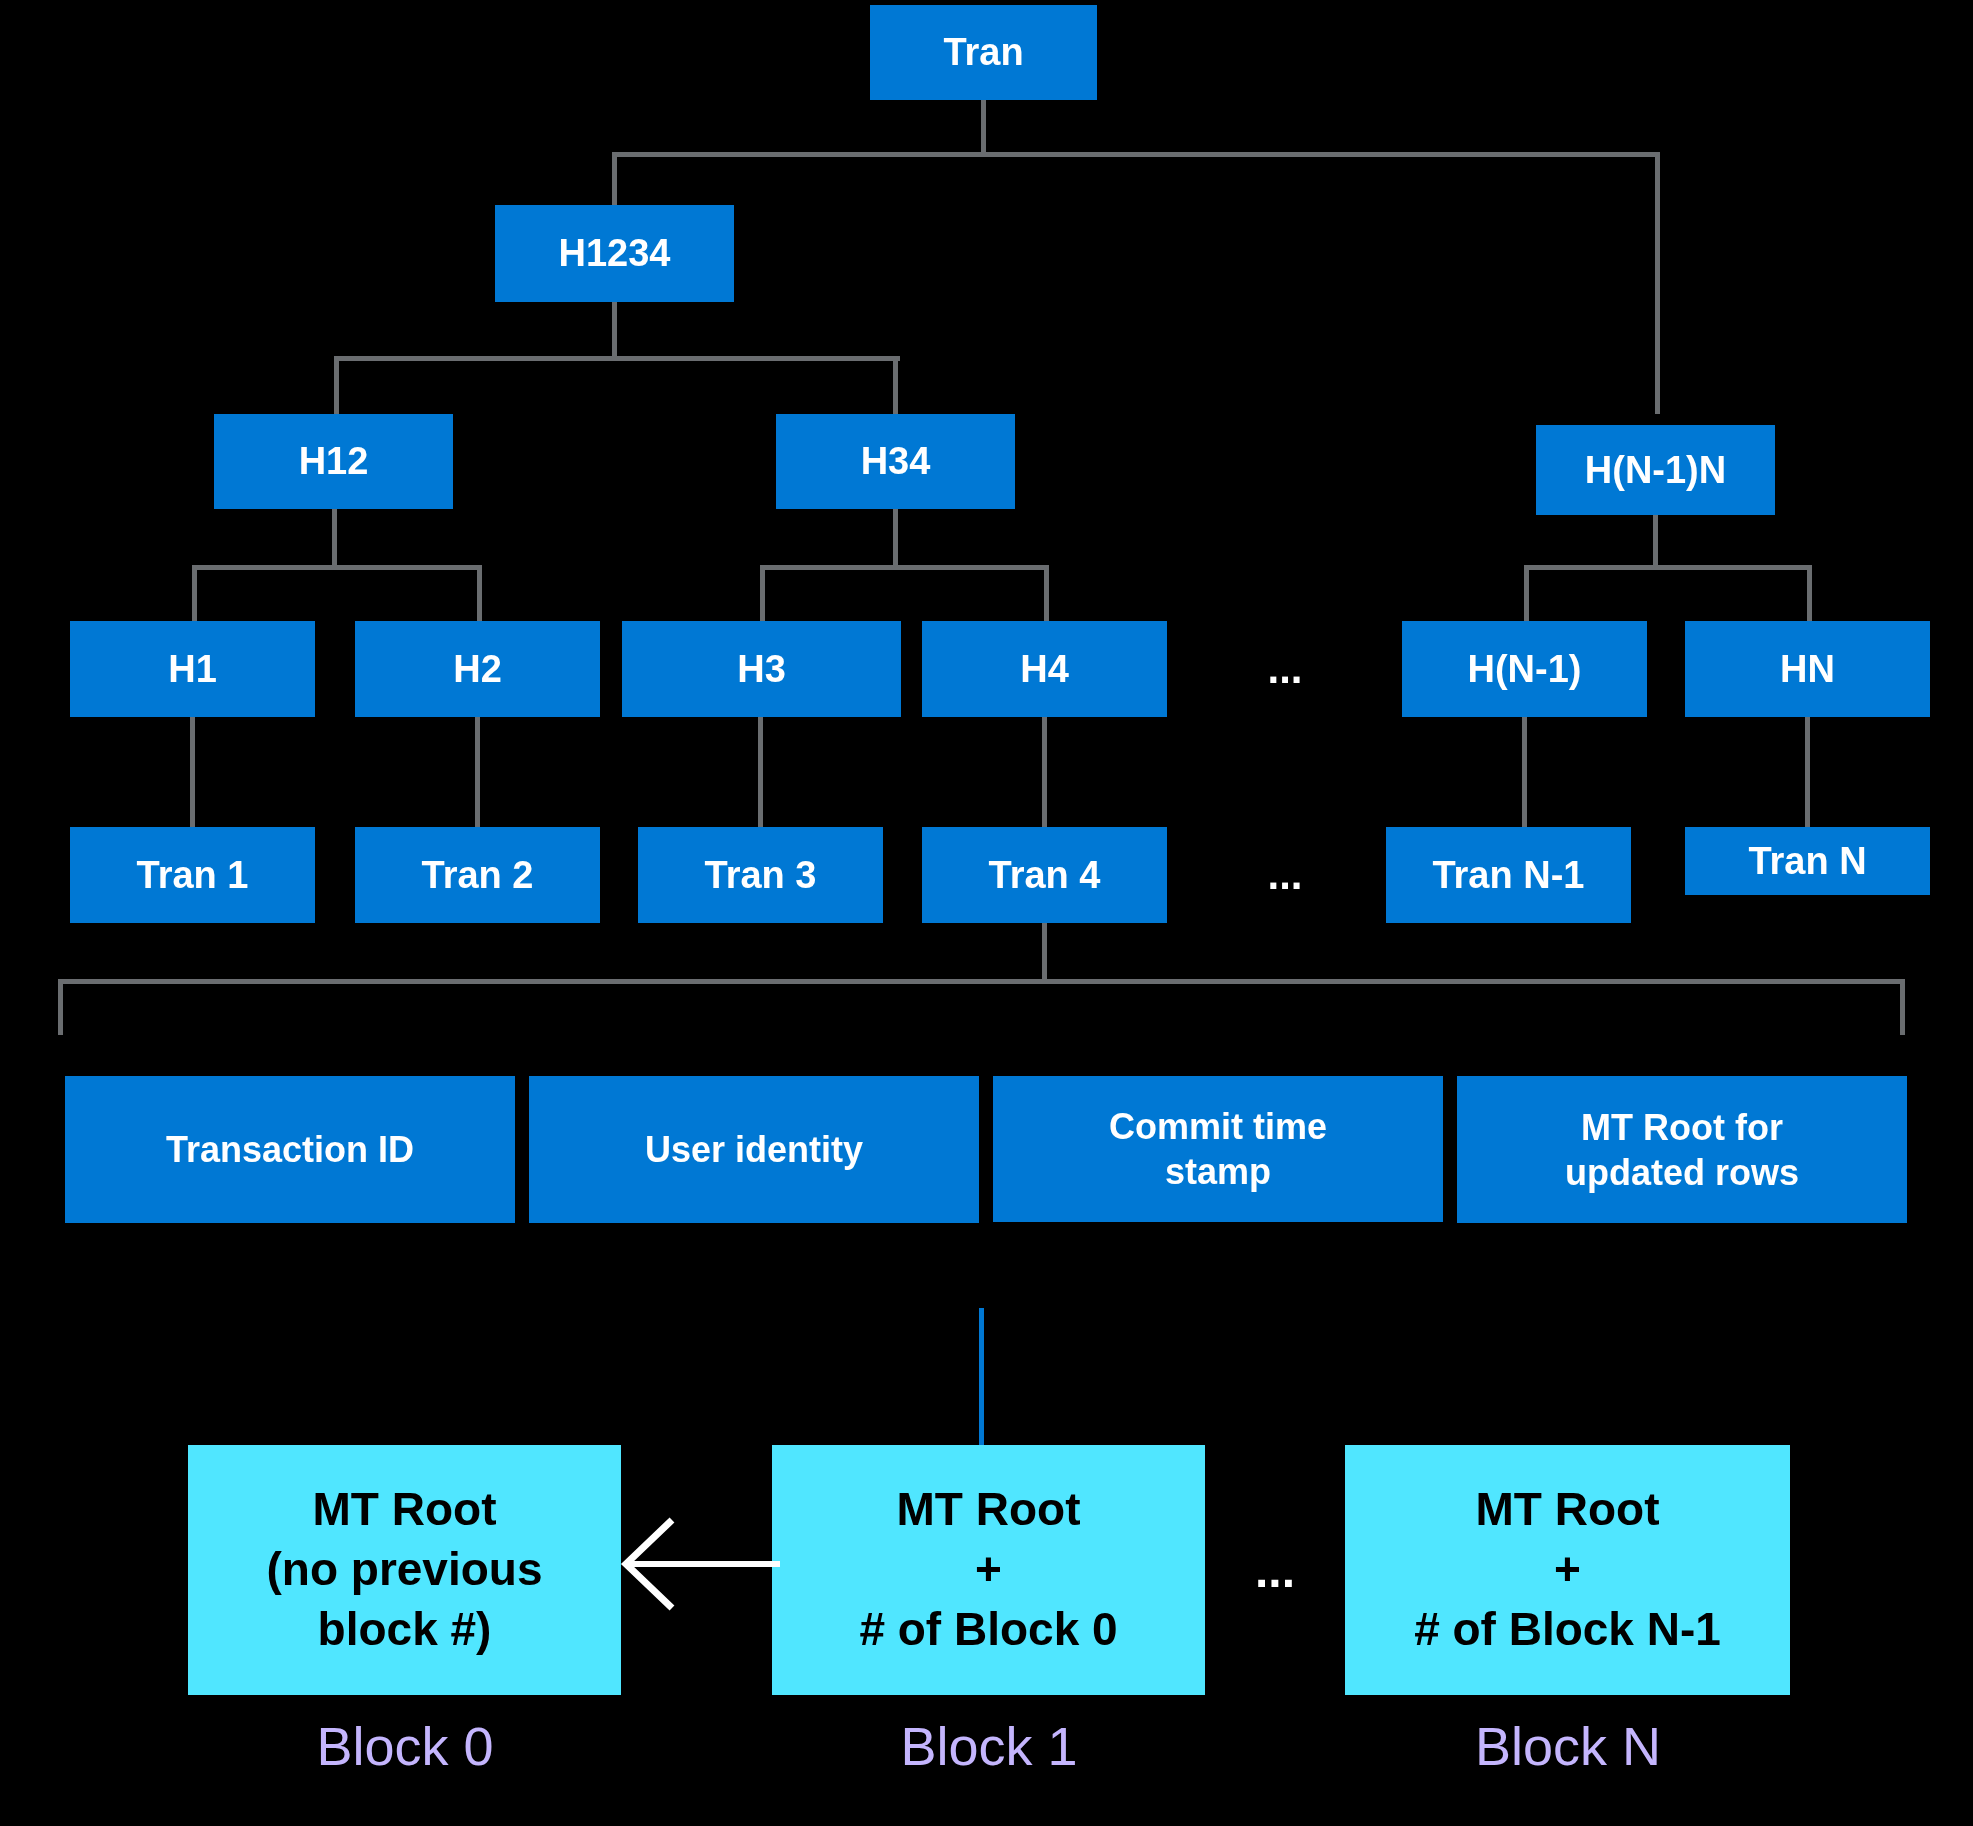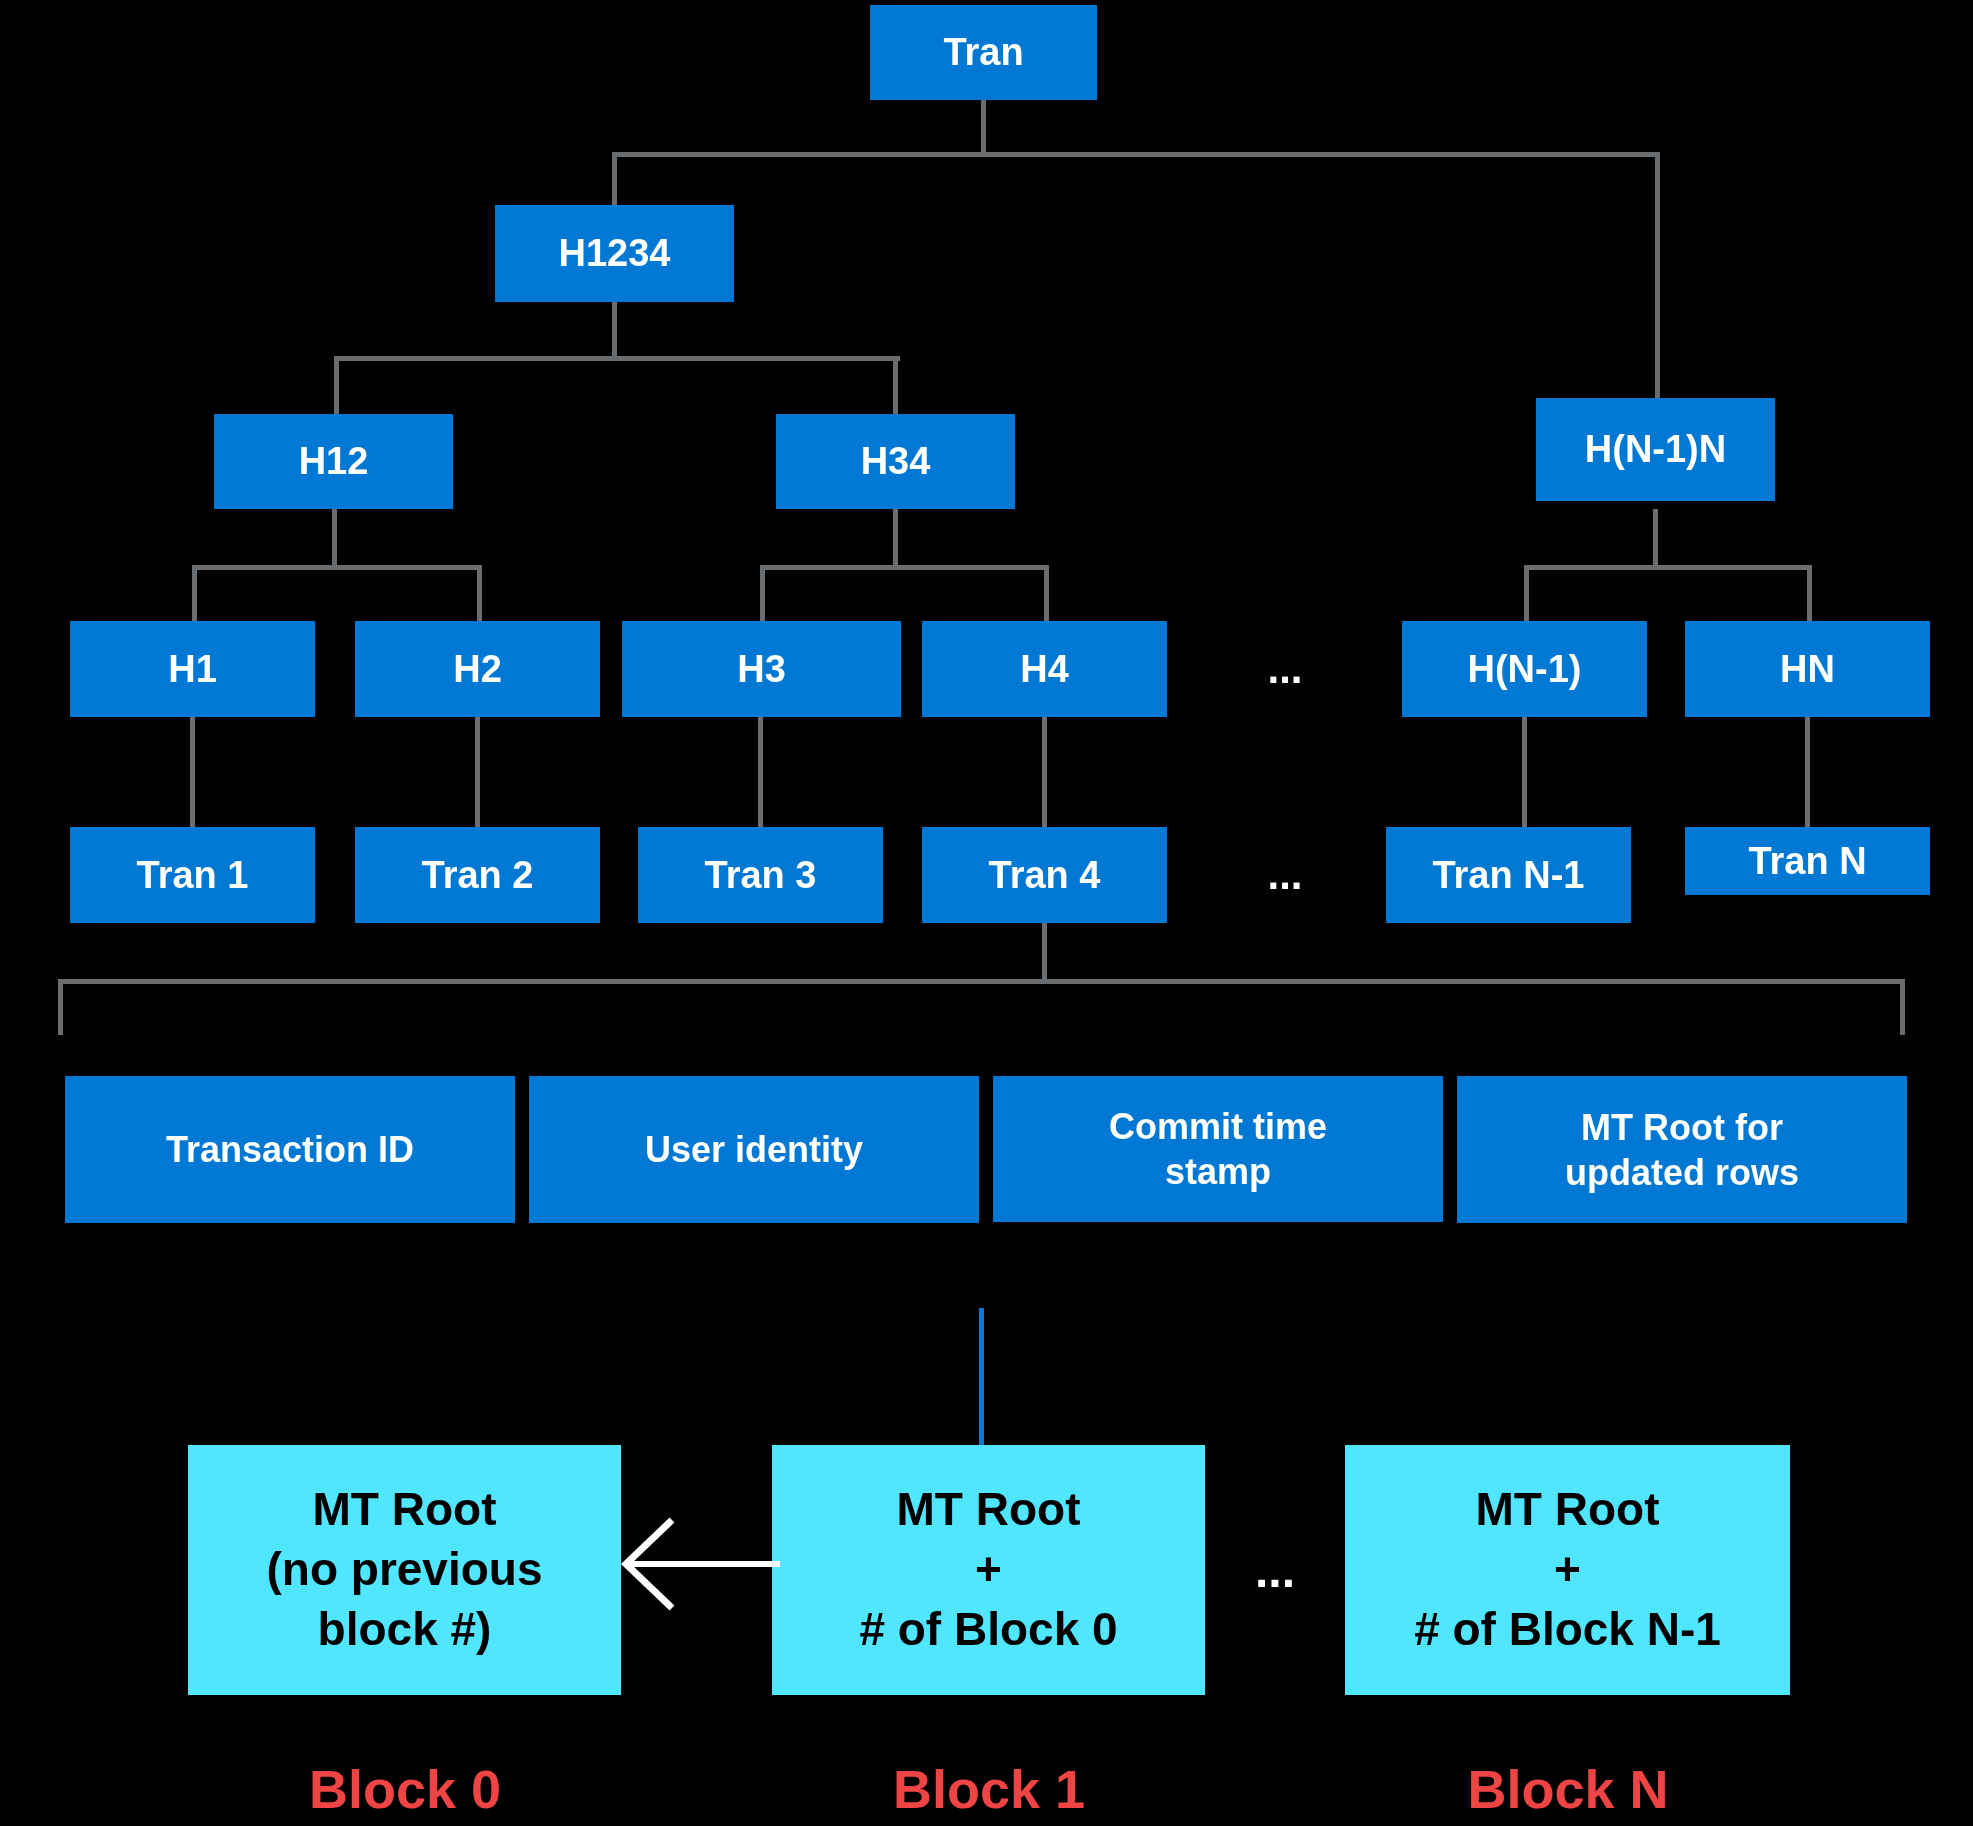--- a/index.html
+++ b/index.html
@@ -11,21 +11,21 @@
         display:flex;align-items:center;justify-content:center;text-align:center;
         line-height:1.25;padding:0 85px;box-sizing:border-box;}
   .ln{position:absolute;background:#6A6D70;}
   .bluln{position:absolute;background:#0078D4;}
   .dots{position:absolute;color:#fff;font-size:42px;font-weight:700;
         display:flex;align-items:center;justify-content:center;}
   .dots.big{font-size:48px;}
   .block{position:absolute;background:#50E6FF;color:#000;font-size:46px;font-weight:600;
          display:flex;align-items:center;justify-content:center;text-align:center;
          white-space:pre-line;line-height:1.3;}
-  .blabel{position:absolute;color:#ef4444;font-size:54px;font-weight:700;text-align:center;margin-top:43px;}
+  .blabel{position:absolute;color:#c4b5fd;font-size:54px;font-weight:400;text-align:center;}
   svg{position:absolute;display:block;}
 </style>
 </head>
 <body>
 
 <div class="stage">
 
   <div class="ln" style="left:981px;top:100px;width:5px;height:54px"></div>
   <div class="ln" style="left:612px;top:152px;width:1048px;height:5px"></div>
   <div class="ln" style="left:612px;top:152px;width:5px;height:55px"></div>
@@ -60,21 +60,21 @@
 
   <div class="ln" style="left:1042px;top:923px;width:5px;height:58px"></div>
   <div class="ln" style="left:58px;top:979px;width:1847px;height:5px"></div>
   <div class="ln" style="left:58px;top:979px;width:5px;height:56px"></div>
   <div class="ln" style="left:1900px;top:979px;width:5px;height:56px"></div>
 
   <div class="node" style="left:870px;top:5px;width:227px;height:95px">Tran</div>
   <div class="node" style="left:495px;top:205px;width:239px;height:97px">H1234</div>
   <div class="node" style="left:214px;top:414px;width:239px;height:95px">H12</div>
   <div class="node" style="left:776px;top:414px;width:239px;height:95px">H34</div>
-  <div class="node" style="left:1536px;top:398px;width:239px;height:103px">H(N-1)N</div>
+  <div class="node" style="left:1536px;top:425px;width:239px;height:90px">H(N-1)N</div>
 
   <div class="node" style="left:70px;top:621px;width:245px;height:96px">H1</div>
   <div class="node" style="left:355px;top:621px;width:245px;height:96px">H2</div>
   <div class="node" style="left:622px;top:621px;width:279px;height:96px">H3</div>
   <div class="node" style="left:922px;top:621px;width:245px;height:96px">H4</div>
   <div class="dots" style="left:1210px;top:621px;width:150px;height:96px">...</div>
   <div class="node" style="left:1402px;top:621px;width:245px;height:96px">H(N-1)</div>
   <div class="node" style="left:1685px;top:621px;width:245px;height:96px">HN</div>
 
   <div class="node" style="left:70px;top:827px;width:245px;height:96px">Tran 1</div>

